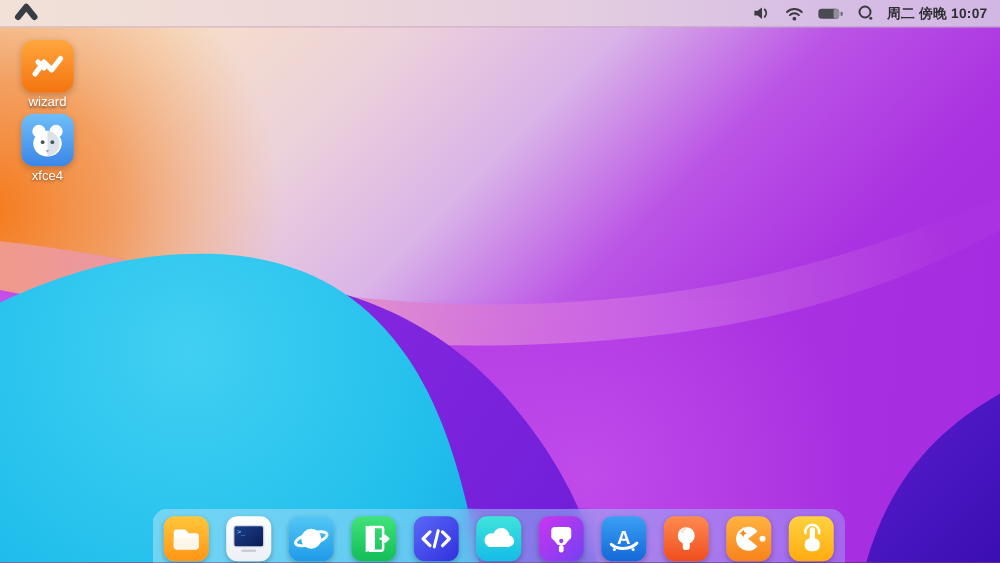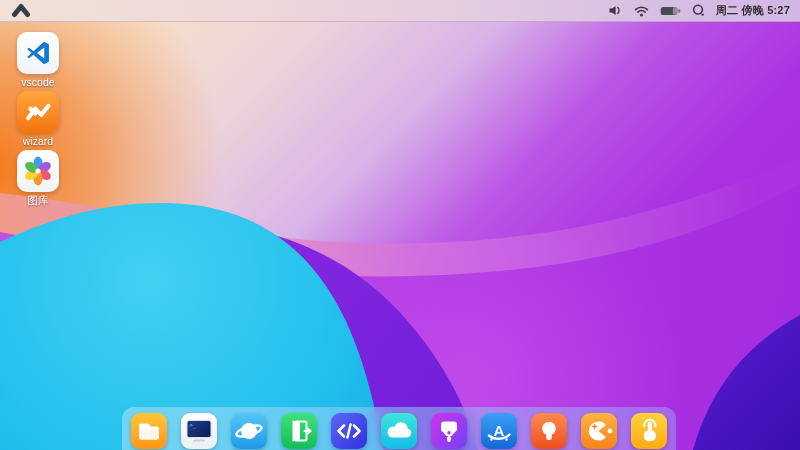--- a/index.html
+++ b/index.html
@@ -144,65 +144,54 @@
         <rect x="12.8" y="2" width="4.5" height="8" rx="2.2" fill="#8f8f98"></rect>
         <rect x="18.4" y="4.3" width="1.8" height="3.4" rx="0.9" fill="#6b6b74"></rect>
       </svg>
     </span>
     <span class="ticon">
       <svg width="13" height="13" viewBox="0 0 13 13">
         <circle cx="6" cy="5.6" r="4.4" stroke="#3a3a40" stroke-width="1.6" fill="none"></circle>
         <circle cx="10.6" cy="10.6" r="1.2" fill="#3a3a40"></circle>
       </svg>
     </span>
-    <span class="clock">周二 傍晚 5:27</span>
+    <span class="clock">周二 傍晚 10:07</span>
   </div>
 </div>
 
 <div class="desktop">
 
-  <div class="desk-item">
-    <div class="desk-tile tile-white">
-      <svg width="30" height="30" viewBox="0 0 28 28">
-        <path d="M19.5,3.5 L9.8,12.4 L5.6,9.2 L3.8,10.2 L8.1,14 L3.8,17.8 L5.6,18.8 L9.8,15.6 L19.5,24.5 L24.2,22.2 V5.8 Z
-                 M19.8,8.9 V19.1 L13,14 Z" fill="#1479cf" fill-rule="evenodd"></path>
-      </svg>
-    </div>
-    <div class="desk-label">vscode</div>
-  </div>
 
 
   <div class="desk-item">
     <div class="desk-tile tile-orange">
       <svg width="34" height="34" viewBox="0 0 36 36">
         <path d="M7.5,24.5 L15,14.5 L21.5,21 L29,11.5" stroke="#fff" stroke-width="4.4" fill="none" stroke-linecap="round" stroke-linejoin="round"></path>
         <path d="M10,14.5 L15,19.5" stroke="#fff" stroke-width="4.4" stroke-linecap="round"></path>
       </svg>
     </div>
     <div class="desk-label">wizard</div>
   </div>
 
-
-
   <div class="desk-item">
-    <div class="desk-tile tile-white">
-      <svg width="42" height="42" viewBox="0 0 42 42">
-        <g opacity="0.95">
-          <ellipse cx="21" cy="13.8" rx="4.6" ry="7.2" fill="#2e9bf0" transform="rotate(0 21 21)"></ellipse>
-          <ellipse cx="21" cy="13.8" rx="4.6" ry="7.2" fill="#9b51e0" transform="rotate(60 21 21)"></ellipse>
-          <ellipse cx="21" cy="13.8" rx="4.6" ry="7.2" fill="#ef4b6e" transform="rotate(120 21 21)"></ellipse>
-          <ellipse cx="21" cy="13.8" rx="4.6" ry="7.2" fill="#f7941d" transform="rotate(180 21 21)"></ellipse>
-          <ellipse cx="21" cy="13.8" rx="4.6" ry="7.2" fill="#ffd21e" transform="rotate(240 21 21)"></ellipse>
-          <ellipse cx="21" cy="13.8" rx="4.6" ry="7.2" fill="#4cb648" transform="rotate(300 21 21)"></ellipse>
-        </g>
-        <circle cx="21" cy="21" r="2.6" fill="#fff"></circle>
+    <div class="desk-tile tile-blue">
+      <svg width="32" height="32" viewBox="0 0 28 28">
+        <circle cx="8" cy="8" r="4.6" fill="#fff"></circle>
+        <circle cx="20" cy="8" r="4.6" fill="#fff"></circle>
+        <ellipse cx="14" cy="16.5" rx="10" ry="9" fill="#fff"></ellipse>
+        <path d="M14,7.6 a10,9 0 0 1 0,17.8 Z" fill="#dde2e9"></path>
+        <circle cx="10.6" cy="15.5" r="1.3" fill="#46505e"></circle>
+        <circle cx="17.4" cy="15.5" r="1.3" fill="#46505e"></circle>
+        <path d="M12.8,21 h2.4 l-1.2,2 Z" fill="#9aa3b0"></path>
       </svg>
     </div>
-    <div class="desk-label">图库</div>
-  </div>
+    <div class="desk-label">xfce4</div>
+  </div>
+
+
 </div>
 
 <div class="dock">
 
   <div class="dock-tile dt-files">
     <svg width="36" height="36" viewBox="0 0 36 36">
       <path d="M8,12.5 a2,2 0 0 1 2,-2 h7.2 l2.8,3 h6 a2,2 0 0 1 2,2 v8.5 a2.5,2.5 0 0 1 -2.5,2.5 h-15 a2.5,2.5 0 0 1 -2.5,-2.5 Z" fill="#fff"></path>
       <path d="M8,17 h20 v7 a2.5,2.5 0 0 1 -2.5,2.5 h-15 A2.5,2.5 0 0 1 8,24 Z" fill="#fdf7ea"></path>
     </svg>
   </div>

